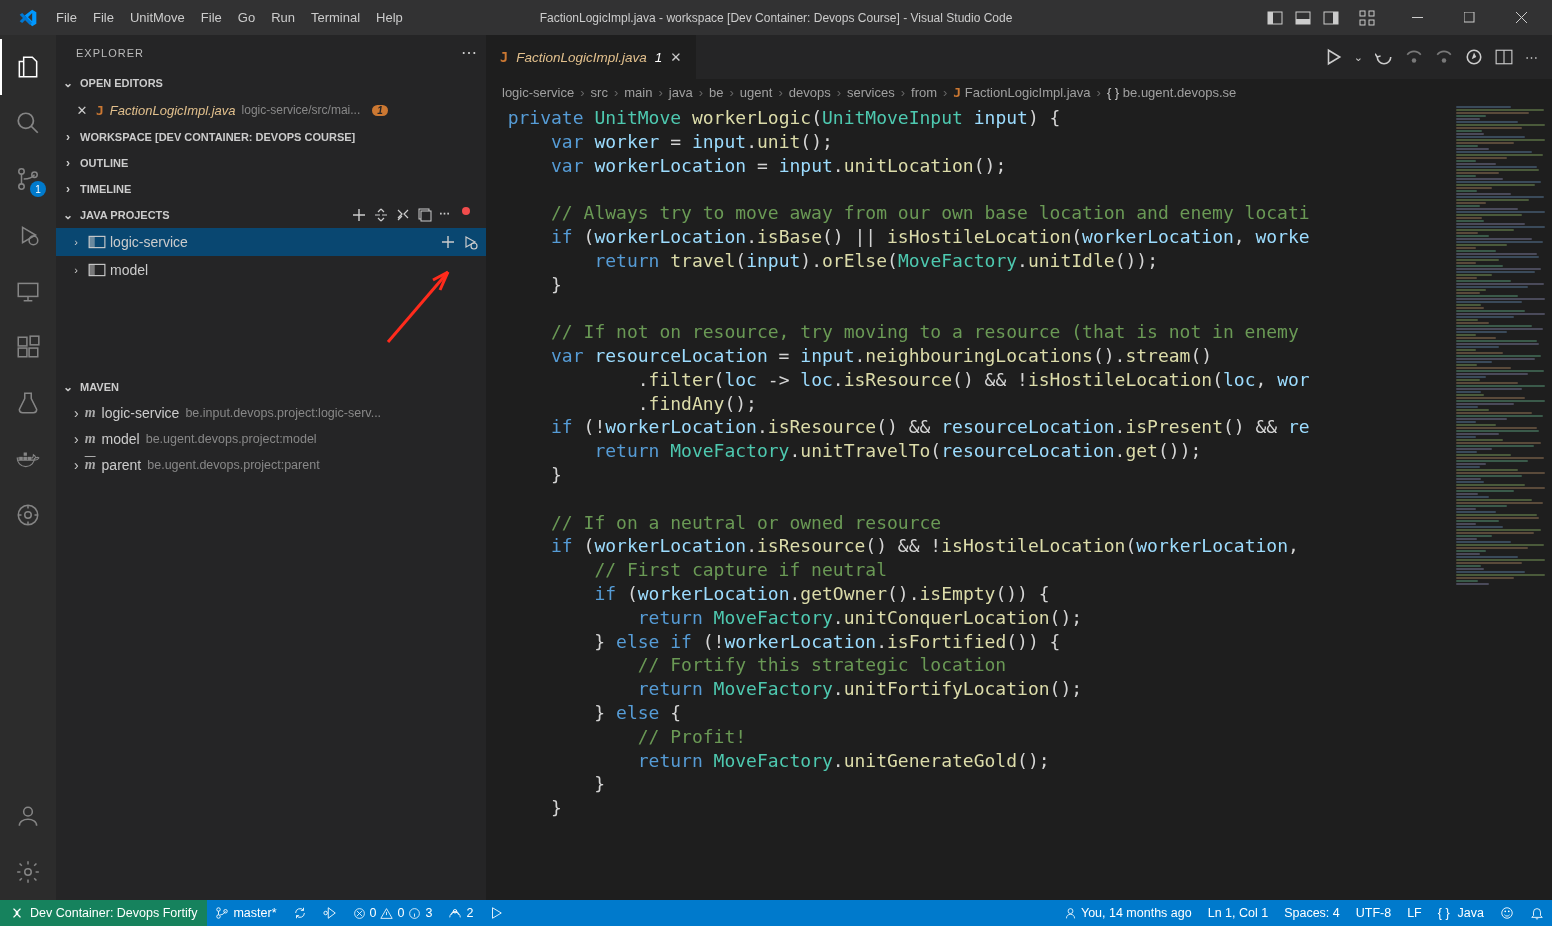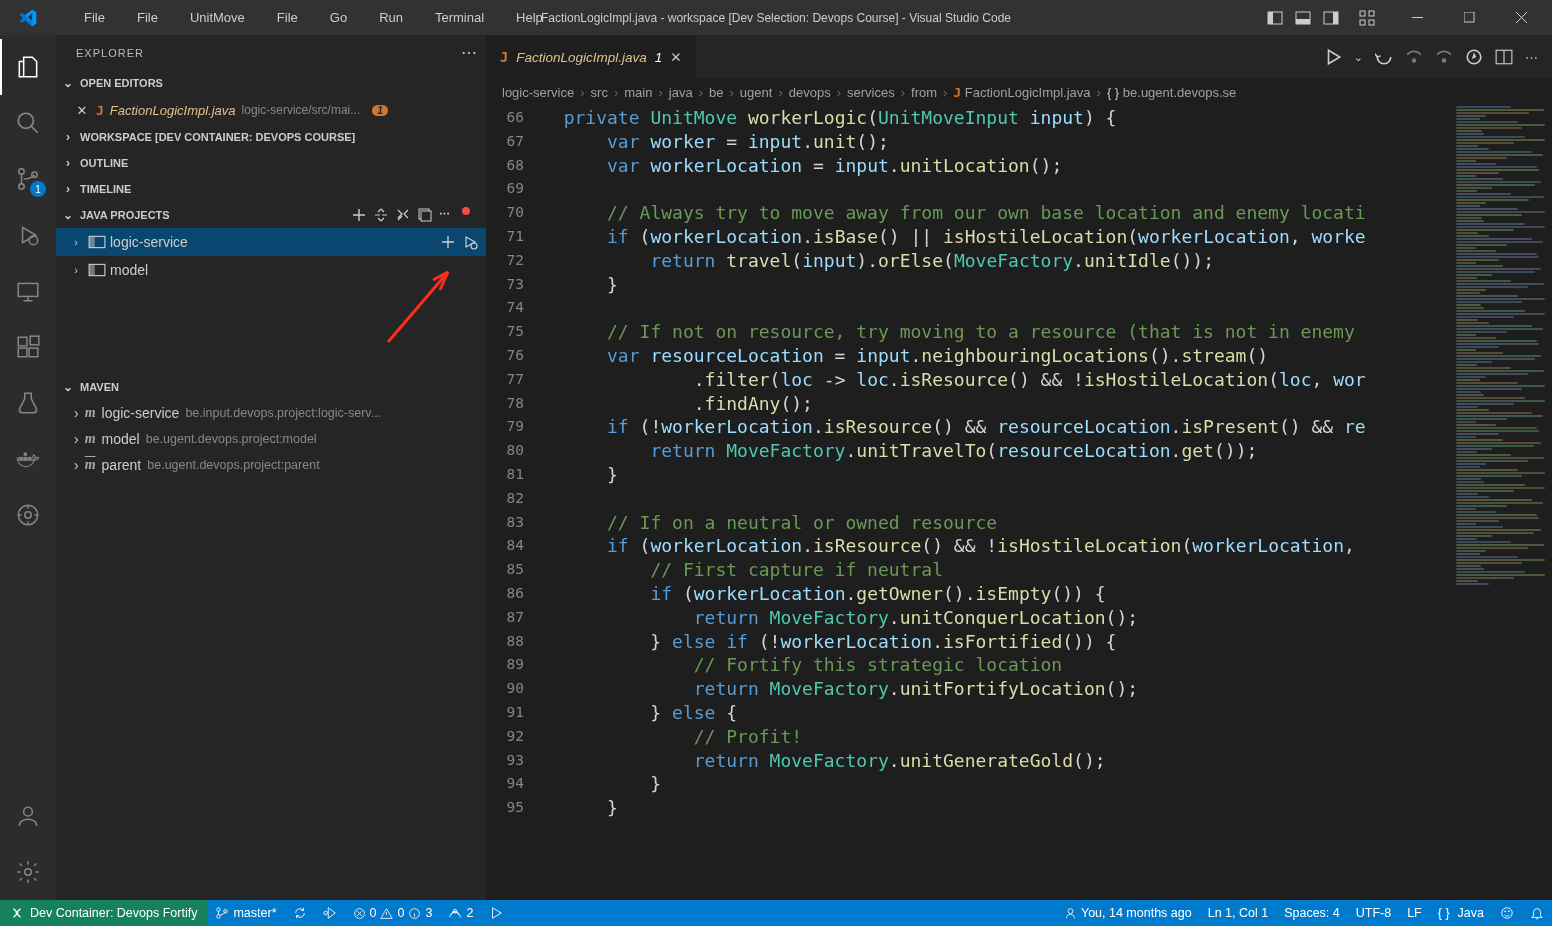--- a/index.html
+++ b/index.html
@@ -16,21 +16,21 @@
 }
 .title-bar {
   height: 35px;
   background: #323233;
   display: flex;
   align-items: center;
   padding: 0 8px;
   position: relative;
 }
 .vscode-logo { width: 20px; height: 20px; margin: 0 10px; }
-.menu-items { display:flex; gap:16px;margin-left:28px; }
+.menu-items { display:flex; gap:0; }
 .menu-item { padding: 0 8px; color:#cccccc; cursor:pointer; line-height:35px; font-size:13px; }
 .title-text { position:absolute; left:50%; transform:translateX(-50%); font-size:12px; color:#cccccc; }
 .window-controls { margin-left:auto; display:flex; gap:6px; align-items:center; }
 .win-icon { width:46px; height:35px; display:flex; align-items:center; justify-content:center; color:#cccccc; }
 .layout-icons { display:flex; gap:6px; margin-right:10px; }
 .layout-icon { width:22px; height:22px; display:flex; align-items:center; justify-content:center; color:#cccccc; }
 
 .main-area { display:flex; flex:1; min-height:0; }
 
 .activity-bar {
@@ -163,21 +163,21 @@
   <div class="menu-items">
     <div class="menu-item">File</div>
     <div class="menu-item">File</div>
     <div class="menu-item">UnitMove</div>
     <div class="menu-item">File</div>
     <div class="menu-item">Go</div>
     <div class="menu-item">Run</div>
     <div class="menu-item">Terminal</div>
     <div class="menu-item">Help</div>
   </div>
-  <div class="title-text">FactionLogicImpl.java - workspace [Dev Selection: Devops Course] - Visual Studio Code</div>
+  <div class="title-text">FactionLogicImpl.java - workspace [Dev Container: Devops Course] - Visual Studio Code</div>
   <div class="window-controls">
     <div class="layout-icons">
       <span class="layout-icon">
           <svg width="16" height="16" viewBox="0 0 16 16">
             <rect x="1" y="2" width="14" height="12" fill="none" stroke="#ccc"></rect>
             <rect x="1" y="2" width="5" height="12" fill="#ccc"></rect>
           </svg>
         </span>
       <span class="layout-icon">
           <svg width="16" height="16" viewBox="0 0 16 16">
@@ -476,51 +476,20 @@
       <span>ugent</span><span class="sep">›</span>
       <span>devops</span><span class="sep">›</span>
       <span>services</span><span class="sep">›</span>
       <span>from</span><span class="sep">›</span>
       <span class="java-icon">J</span>&nbsp;
       <span>FactionLogicImpl.java</span><span class="sep">›</span>
       <span class="ns">{ }</span>&nbsp;
       <span>be.ugent.devops.se</span>
     </div>
     <div class="code-container">
-      <div class="gutter" id="gutter">66
-67
-68
-69
-70
-71
-72
-73
-74
-75
-76
-77
-78
-79
-80
-81
-82
-83
-84
-85
-86
-87
-88
-89
-90
-91
-92
-93
-94
-95
-</div>
       <div class="code-body" id="code"><span class="tok-pun">  </span><span class="tok-kw">private</span><span class="tok-pun"> </span><span class="tok-type">UnitMove</span><span class="tok-pun"> </span><span class="tok-func">workerLogic</span><span class="tok-pun">(</span><span class="tok-type">UnitMoveInput</span><span class="tok-pun"> </span><span class="tok-param">input</span><span class="tok-pun">) {</span>
 <span class="tok-pun">      </span><span class="tok-kw">var</span><span class="tok-pun"> </span><span class="tok-var">worker</span><span class="tok-pun"> = </span><span class="tok-var">input</span><span class="tok-pun">.</span><span class="tok-func">unit</span><span class="tok-pun">();</span>
 <span class="tok-pun">      </span><span class="tok-kw">var</span><span class="tok-pun"> </span><span class="tok-var">workerLocation</span><span class="tok-pun"> = </span><span class="tok-var">input</span><span class="tok-pun">.</span><span class="tok-func">unitLocation</span><span class="tok-pun">();</span>
 
 <span class="tok-pun">      </span><span class="tok-comment">// Always try to move away from our own base location and enemy locati</span>
 <span class="tok-pun">      </span><span class="tok-kw">if</span><span class="tok-pun"> (</span><span class="tok-var">workerLocation</span><span class="tok-pun">.</span><span class="tok-func">isBase</span><span class="tok-pun">() || </span><span class="tok-func">isHostileLocation</span><span class="tok-pun">(</span><span class="tok-var">workerLocation</span><span class="tok-pun">, </span><span class="tok-var">worke</span>
 <span class="tok-pun">          </span><span class="tok-kw">return</span><span class="tok-pun"> </span><span class="tok-func">travel</span><span class="tok-pun">(</span><span class="tok-var">input</span><span class="tok-pun">).</span><span class="tok-func">orElse</span><span class="tok-pun">(</span><span class="tok-type">MoveFactory</span><span class="tok-pun">.</span><span class="tok-func">unitIdle</span><span class="tok-pun">());</span>
 <span class="tok-pun">      }</span>
 
 <span class="tok-pun">      </span><span class="tok-comment">// If not on resource, try moving to a resource (that is not in enemy </span>

